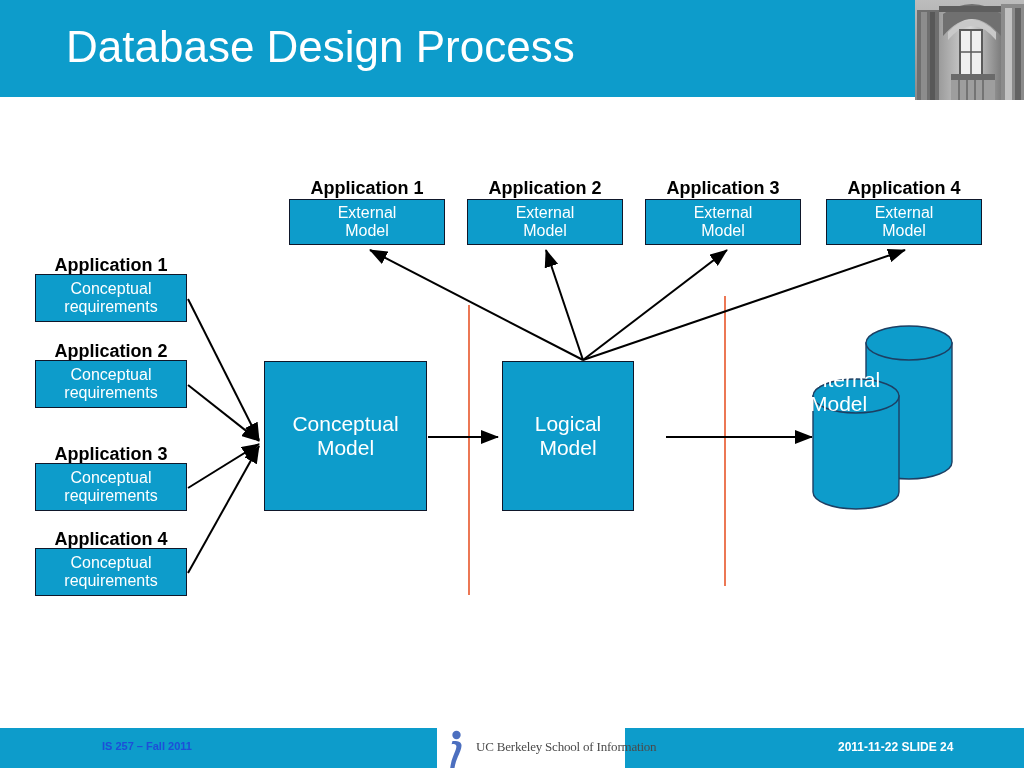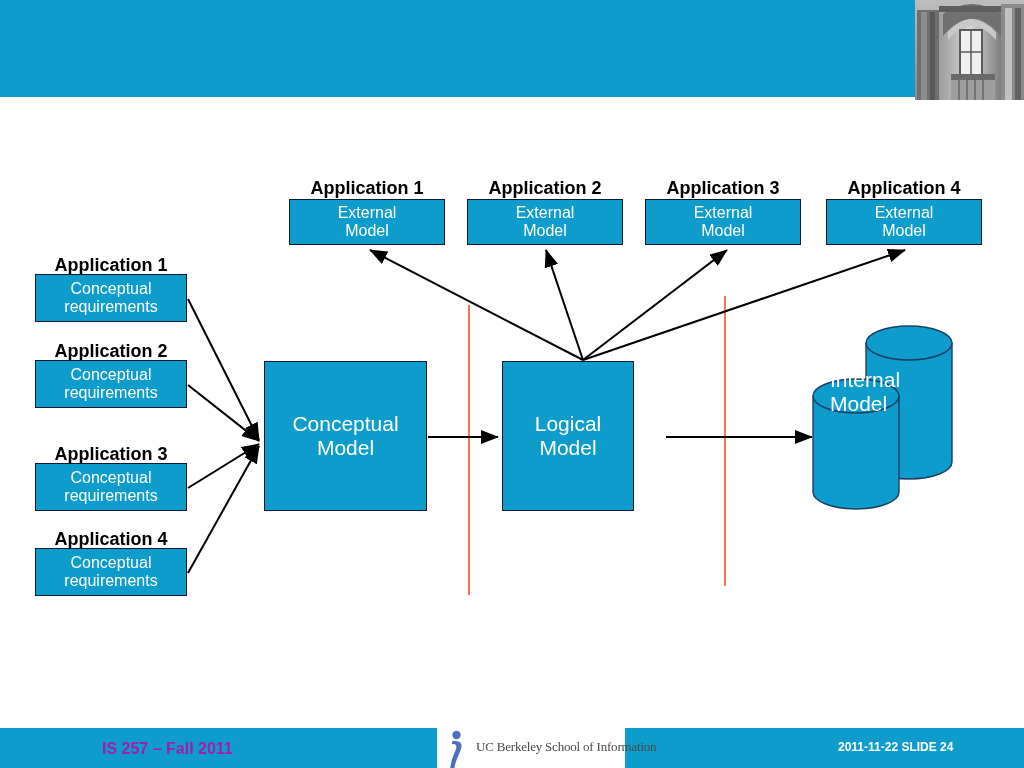--- a/index.html
+++ b/index.html
@@ -74,21 +74,21 @@
   
   #overlay {
     position: absolute;
     left: 0; top: 0;
     width: 1024px; height: 768px;
     pointer-events: none;
   }
 
   #internal-label {
     position: absolute;
-    left: 830px; top: 368px;
+    left: 810px; top: 368px;
     font-size: 21px;
     color: #ffffff;
     line-height: 1.12;
     white-space: nowrap;
   }
 
   
   #footer-left-bar {
     position: absolute;
     left: 0; top: 728px;
@@ -103,23 +103,23 @@
   }
   #footer-logo-plate {
     position: absolute;
     left: 437px; top: 728px;
     width: 188px; height: 40px;
     background: #ffffff;
   }
   #footer-left-text {
     position: absolute;
     left: 82px; top: 740px;
-    font-size: 16px;
+    font-size: 11px;
     font-weight: bold;
-    color: #a21caf;
+    color: #1d4ed8;
     white-space: nowrap;
     padding-left: 20px;
   }
   #footer-right-text {
     position: absolute;
     left: 838px; top: 740px;
     font-size: 12px;
     font-weight: bold;
     color: #ffffff;
     white-space: nowrap;
@@ -139,20 +139,21 @@
     width: 28px; height: 40px;
   }
 </style>
 </head>
 <body>
 
 <div id="slide">
 
   <div id="header-bar"></div>
 
+  <div id="header-title">Database Design Process</div>
 
   <div id="header-photo">
     <svg width="109" height="100" viewBox="0 0 109 100">
       <defs>
         <linearGradient id="gSky" x1="0" y1="0" x2="0" y2="1">
           <stop offset="0%" stop-color="#bdbdbd"></stop>
           <stop offset="100%" stop-color="#8a8a8a"></stop>
         </linearGradient>
         <linearGradient id="gStone" x1="0" y1="0" x2="1" y2="0">
           <stop offset="0%" stop-color="#9b9b9b"></stop>

